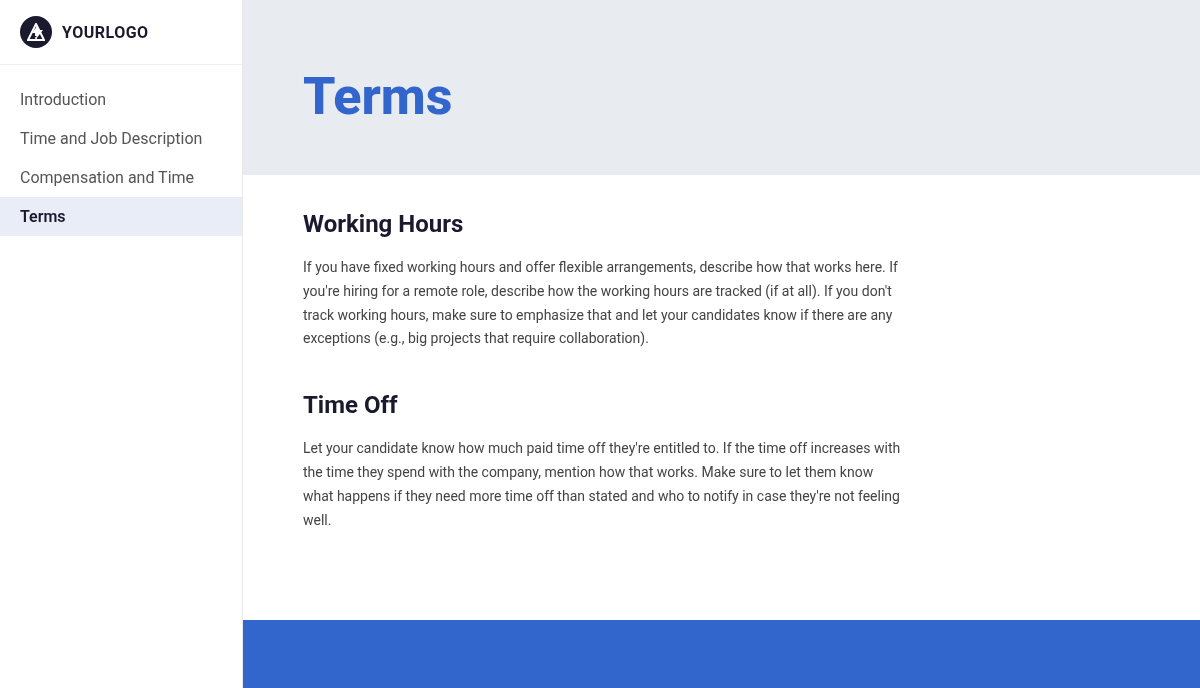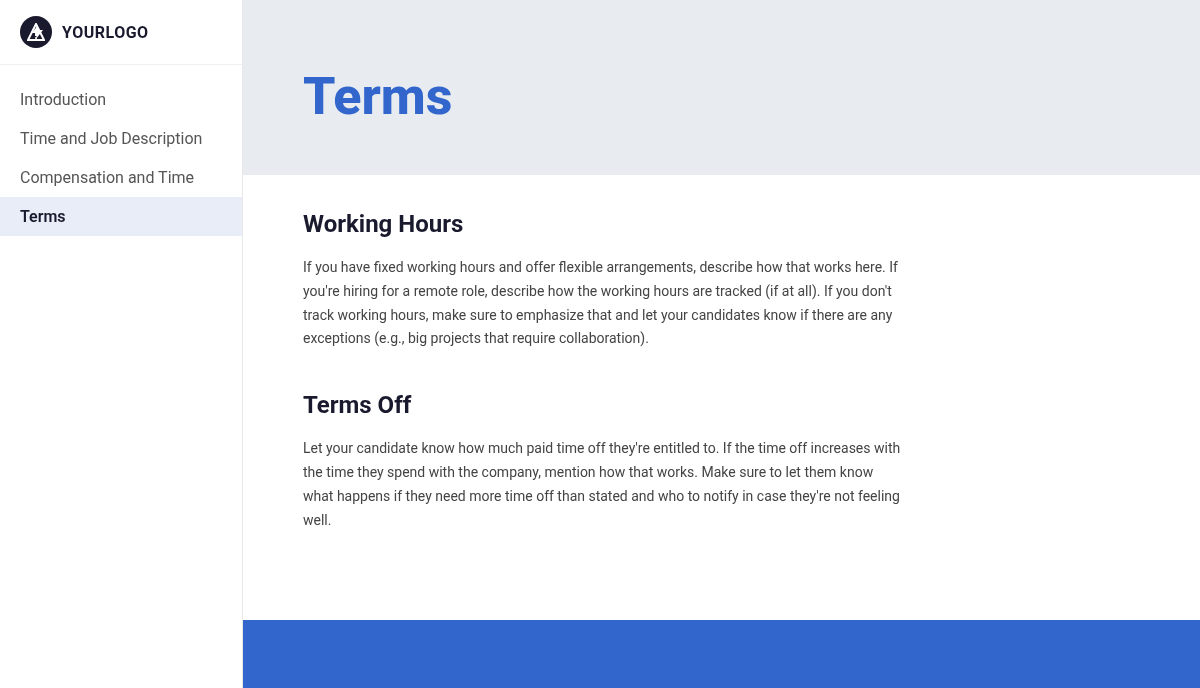--- a/index.html
+++ b/index.html
@@ -170,19 +170,19 @@
   <div class="hero-header">
     <h1 class="hero-title">Terms</h1>
   </div>
 
   <div class="content">
   <div class="section">
         <h2 class="section-title">Working Hours</h2>
         <p class="section-body">If you have fixed working hours and offer flexible arrangements, describe how that works here. If you're hiring for a remote role, describe how the working hours are tracked (if at all). If you don't track working hours, make sure to emphasize that and let your candidates know if there are any exceptions (e.g., big projects that require collaboration).</p>
       </div>
       <div class="section">
-        <h2 class="section-title">Terms Off</h2>
+        <h2 class="section-title">Time Off</h2>
         <p class="section-body">Let your candidate know how much paid time off they're entitled to. If the time off increases with the time they spend with the company, mention how that works. Make sure to let them know what happens if they need more time off than stated and who to notify in case they're not feeling well.</p>
       </div>
     </div>
 
   <div class="footer"></div>
 </main>
 
 </body></html>

